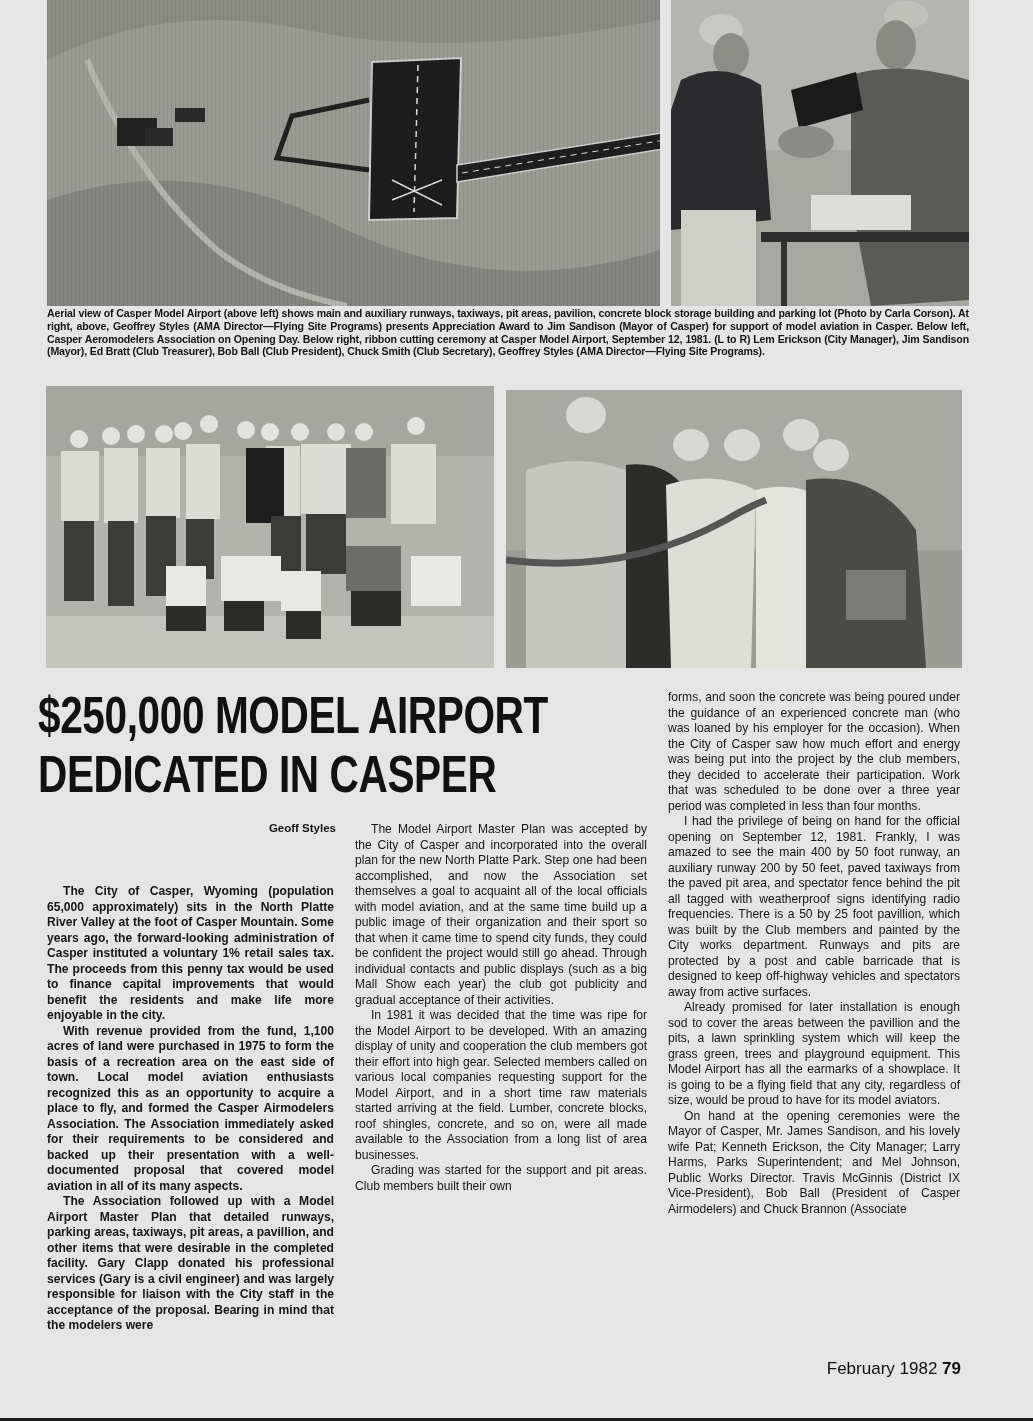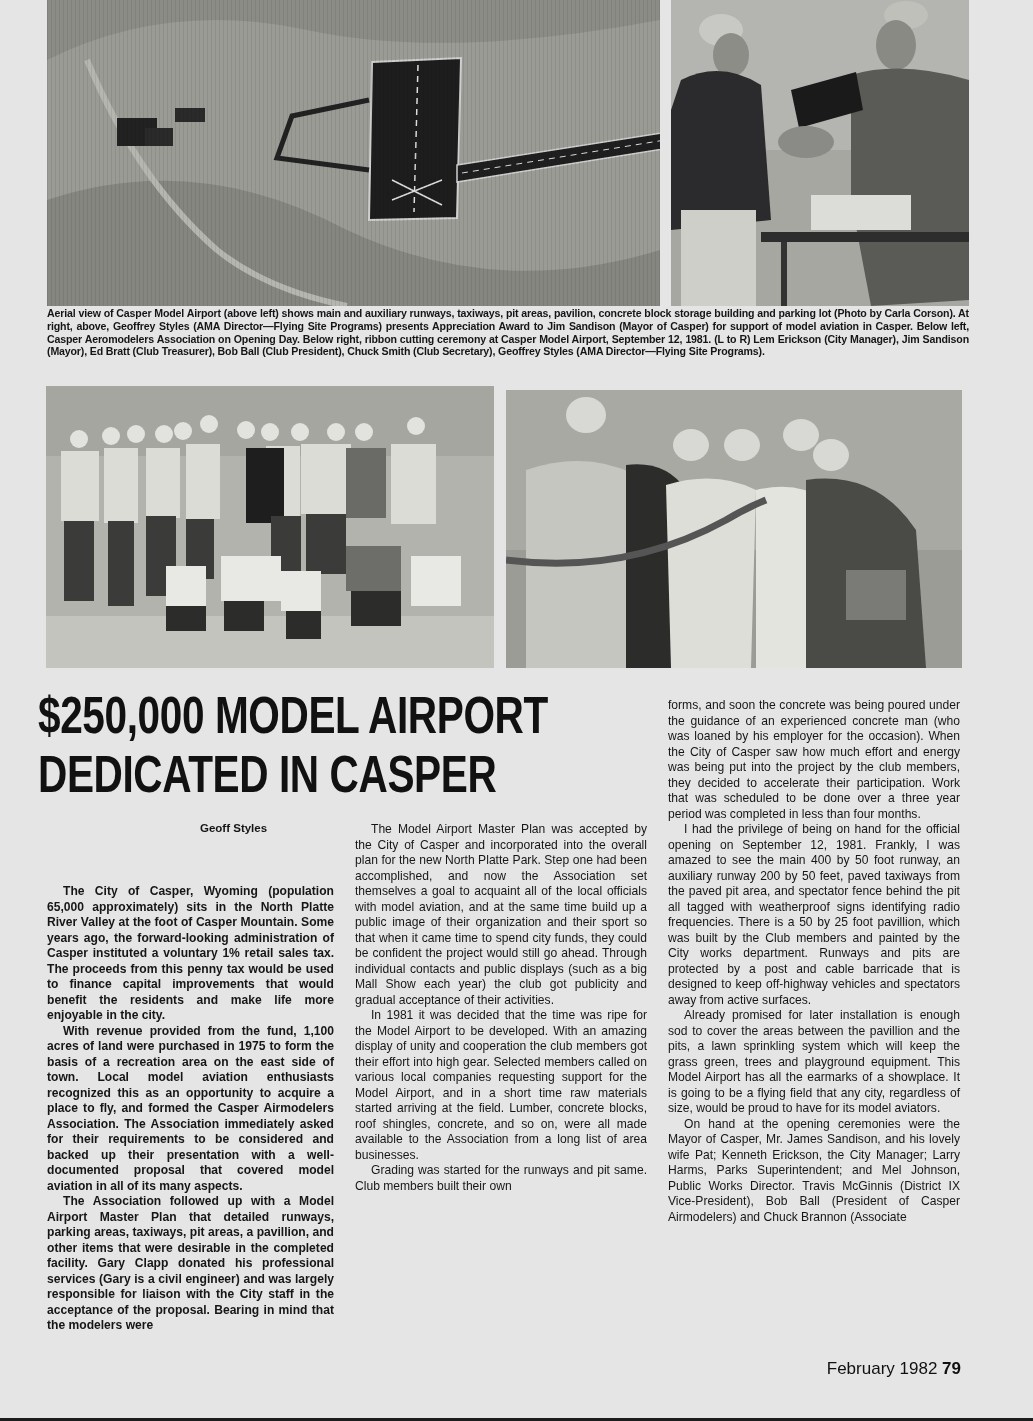--- a/index.html
+++ b/index.html
@@ -26,30 +26,30 @@
   }
   .headline {
     position: absolute; left: 38px; top: 686px; width: 620px;
     font-family: "Liberation Sans", sans-serif; font-weight: bold;
     font-size: 52px; line-height: 59px; color: #111;
     transform: scaleX(0.78); transform-origin: left top; white-space: nowrap;
     letter-spacing: -0.5px;
   }
   .headline div { white-space: nowrap; }
   .byline {
-    position: absolute; left: 200px; top: 822px; width: 136px; 
+    position: absolute; left: 200px; top: 822px; width: 136px; text-align: right;
     font-family: "Liberation Sans", sans-serif; font-weight: bold; font-size: 11.5px; color: #151515;
   }
   .col {
     position: absolute;
     font-family: "Liberation Sans", sans-serif; font-size: 12.1px; line-height: 15.5px;
     color: #161616; text-align: justify; hyphens: none;
   }
   .col p { margin: 0; text-indent: 16px; }
-  .col p.noindent { text-indent: 0; margin-top: 8px; }
+  .col p.noindent { text-indent: 0; }
   #col1 { left: 47px; top: 884px; width: 287px; font-weight: bold; }
   #col2 { left: 355px; top: 822px; width: 292px; }
   #col3 { left: 668px; top: 690px; width: 292px; }
   .footer {
     position: absolute; right: 72px; top: 1359px;
     font-family: "Liberation Sans", sans-serif; font-size: 17px; color: #111; text-align: right;
   }
   .footer .num { font-weight: bold; }
 </style>
 </head>
@@ -197,21 +197,21 @@
 
   <div class="col" id="col1">
     <p>The City of Casper, Wyoming (population 65,000 approximately) sits in the North Platte River Valley at the foot of Casper Mountain. Some years ago, the forward-looking administration of Casper instituted a voluntary 1% retail sales tax. The proceeds from this penny tax would be used to finance capital improvements that would benefit the residents and make life more enjoyable in the city.</p>
     <p>With revenue provided from the fund, 1,100 acres of land were purchased in 1975 to form the basis of a recreation area on the east side of town. Local model aviation enthusiasts recognized this as an opportunity to acquire a place to fly, and formed the Casper Airmodelers Association. The Association immediately asked for their requirements to be considered and backed up their presentation with a well-documented proposal that covered model aviation in all of its many aspects.</p>
     <p>The Association followed up with a Model Airport Master Plan that detailed runways, parking areas, taxiways, pit areas, a pavillion, and other items that were desirable in the completed facility. Gary Clapp donated his professional services (Gary is a civil engineer) and was largely responsible for liaison with the City staff in the acceptance of the proposal. Bearing in mind that the modelers were</p>
   </div>
 
   <div class="col" id="col2">
     <p>The Model Airport Master Plan was accepted by the City of Casper and incorporated into the overall plan for the new North Platte Park. Step one had been accomplished, and now the Association set themselves a goal to acquaint all of the local officials with model aviation, and at the same time build up a public image of their organization and their sport so that when it came time to spend city funds, they could be confident the project would still go ahead. Through individual contacts and public displays (such as a big Mall Show each year) the club got publicity and gradual acceptance of their activities.</p>
     <p>In 1981 it was decided that the time was ripe for the Model Airport to be developed. With an amazing display of unity and cooperation the club members got their effort into high gear. Selected members called on various local companies requesting support for the Model Airport, and in a short time raw materials started arriving at the field. Lumber, concrete blocks, roof shingles, concrete, and so on, were all made available to the Association from a long list of area businesses.</p>
-    <p>Grading was started for the runways and pit same. Club members built their own</p>
+    <p>Grading was started for the support and pit areas. Club members built their own</p>
   </div>
 
   <div class="col" id="col3">
     <p class="noindent">forms, and soon the concrete was being poured under the guidance of an experienced concrete man (who was loaned by his employer for the occasion). When the City of Casper saw how much effort and energy was being put into the project by the club members, they decided to accelerate their participation. Work that was scheduled to be done over a three year period was completed in less than four months.</p>
     <p>I had the privilege of being on hand for the official opening on September 12, 1981. Frankly, I was amazed to see the main 400 by 50 foot runway, an auxiliary runway 200 by 50 feet, paved taxiways from the paved pit area, and spectator fence behind the pit all tagged with weatherproof signs identifying radio frequencies. There is a 50 by 25 foot pavillion, which was built by the Club members and painted by the City works department. Runways and pits are protected by a post and cable barricade that is designed to keep off-highway vehicles and spectators away from active surfaces.</p>
     <p>Already promised for later installation is enough sod to cover the areas between the pavillion and the pits, a lawn sprinkling system which will keep the grass green, trees and playground equipment. This Model Airport has all the earmarks of a showplace. It is going to be a flying field that any city, regardless of size, would be proud to have for its model aviators.</p>
     <p>On hand at the opening ceremonies were the Mayor of Casper, Mr. James Sandison, and his lovely wife Pat; Kenneth Erickson, the City Manager; Larry Harms, Parks Superintendent; and Mel Johnson, Public Works Director. Travis McGinnis (District IX Vice-President), Bob Ball (President of Casper Airmodelers) and Chuck Brannon (Associate</p>
   </div>
 
   <div class="footer">

